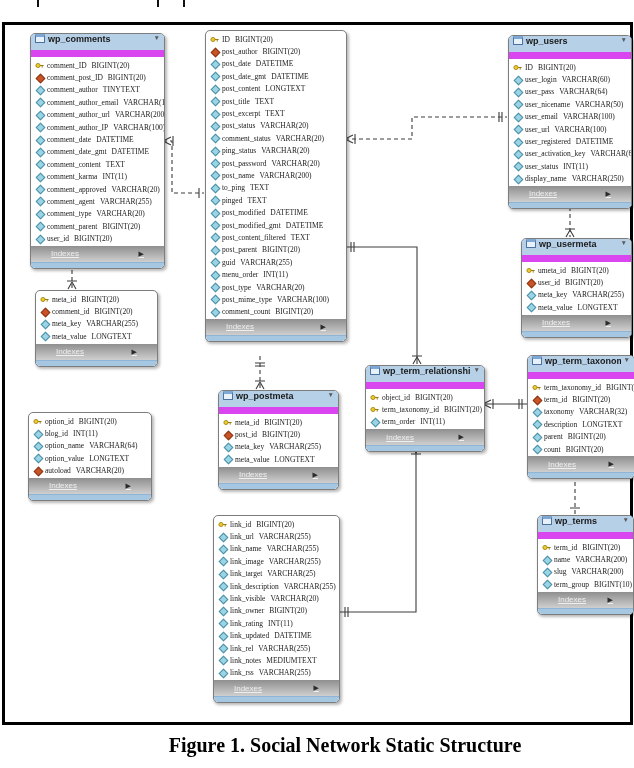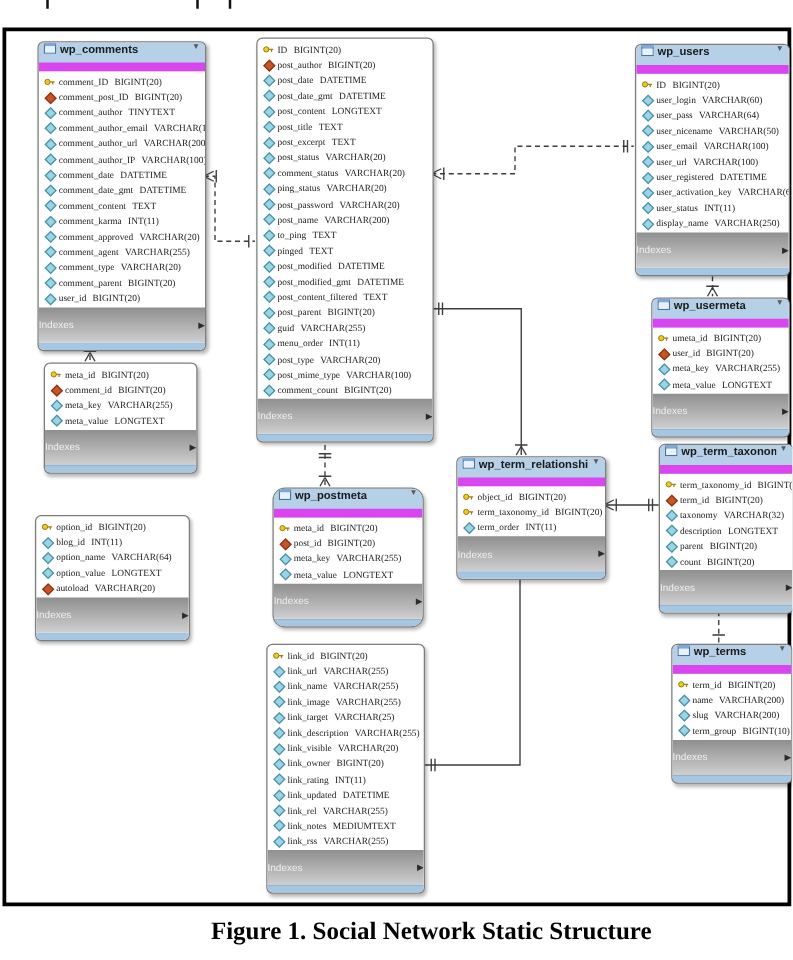--- a/index.html
+++ b/index.html
@@ -18,22 +18,22 @@
   .t-title{white-space:nowrap;overflow:hidden;}
   .chev{margin-left:auto;font-size:6.5px;color:#5a5a5a;font-weight:normal;}
   .t-body{padding:2px 0 1px 0;font-family:Liberation Serif, serif;}
   .t-row{display:flex;align-items:center;gap:3px;height:12.4px;padding:0 4px;white-space:nowrap;}
   .f-icon{flex:0 0 9px;width:9px;height:9px;position:relative;}
   .diamond{position:absolute;left:1.5px;top:1.5px;width:5px;height:5px;transform:rotate(45deg);}
   .diamond.fk{background:#c85428;border:1px solid #8c3514;}
   .diamond.col{background:#9bd4e4;border:1px solid #4a90a8;}
   .f-name{font-weight:normal;}
   .f-type{margin-left:2px;}
-  .t-footer{background:linear-gradient(#8f8f8f,#cfcfcf);color:#efefef;height:28px;display:flex;
-        align-items:center;padding:0 0;font-size:8px;}
+  .t-footer{background:linear-gradient(#8f8f8f,#cfcfcf);color:#efefef;height:16px;display:flex;
+        align-items:center;padding:0 20px;font-size:8px;text-decoration:underline;}
   .arrow{margin-left:auto;color:#2b2b2b;font-size:7px;}
   .t-strip{height:5px;background:#a6c7e2;border-top:1px solid #8fb4d4;border-radius:0 0 4px 4px;}
   #figure-caption{position:absolute;left:0;top:734px;width:634px;text-align:center;
         font-family:"Liberation Serif",serif;font-weight:bold;font-size:20px;color:#000;margin-left:28px;}
 </style>
 </head>
 <body>
 
 <div id="page">
   <div class="frag" style="left:37px"></div>
@@ -575,21 +575,21 @@
             <span class="f-name">autoload</span>
             <span class="f-type">VARCHAR(20)</span>
           </div>
         </div>
         <div class="t-footer">
           <span>Indexes</span>
           <span class="arrow">▶</span>
         </div>
         <div class="t-strip"></div>
       </div>
-      <div class="table-card" style="left: 218px; top: 390px; width: 119px; border-radius: 10px;">
+      <div class="table-card" style="left: 218px; top: 390px; width: 119px;">
         <div class="t-header">
           <span class="win-icon"></span>
           <span class="t-title">wp_postmeta</span>
           <span class="chev">▼</span>
         </div>
         <div class="t-body">
           <div class="t-row">
             <span class="f-icon"><svg width="9" height="9" viewBox="0 0 9 9">
                 <circle cx="3" cy="4.5" r="2.1" fill="#edc92c" stroke="#9a7d0a" stroke-width="0.8"></circle>
                 <path d="M5 4.5 H8.6 M7.2 4.5 V6.6" stroke="#9a7d0a" stroke-width="1" fill="none"></path>

